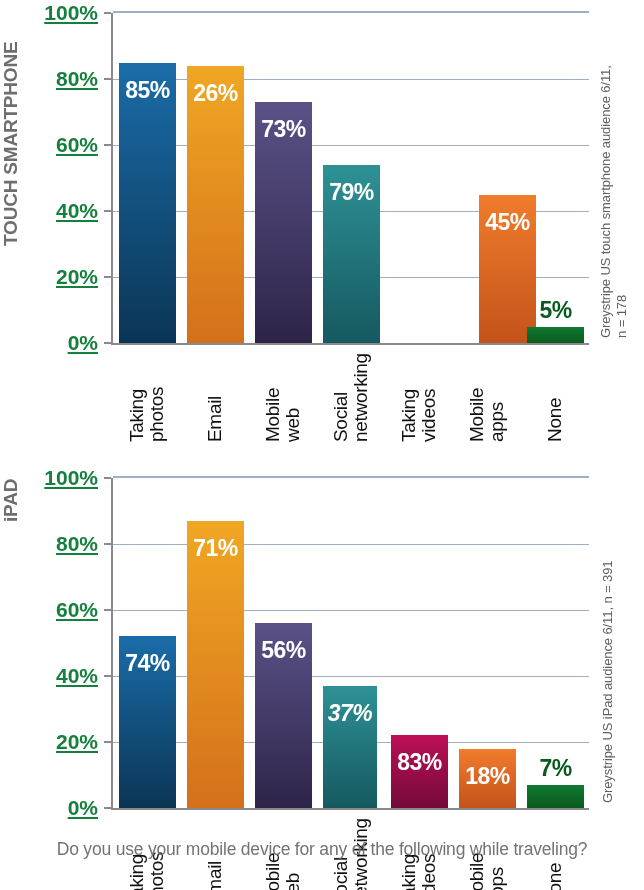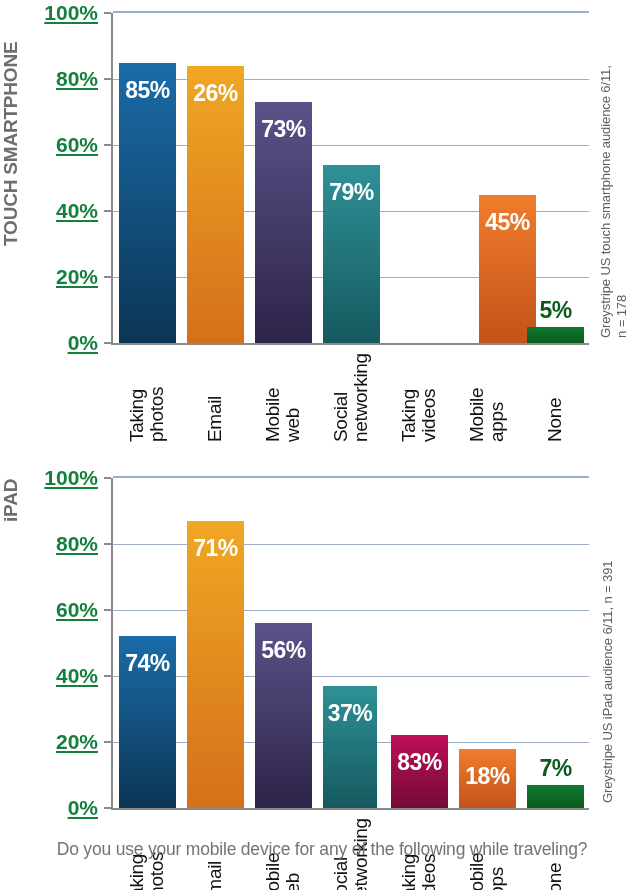--- a/index.html
+++ b/index.html
@@ -259,21 +259,21 @@
       <div class="gridline" style="top: 264px;"></div>
       <div class="bar" style="left: 6px; width: 57px; height: 171.6px; background: linear-gradient(rgb(26, 108, 168) 0%, rgb(11, 53, 85) 100%);">
         <div class="bar-label inside">74%</div>
       </div>
       <div class="bar" style="left: 74px; width: 57px; height: 287.1px; background: linear-gradient(rgb(240, 167, 35) 0%, rgb(212, 112, 27) 100%);">
         <div class="bar-label inside">71%</div>
       </div>
       <div class="bar" style="left: 142px; width: 57px; height: 184.8px; background: linear-gradient(rgb(90, 82, 136) 0%, rgb(46, 36, 73) 100%);">
         <div class="bar-label inside">56%</div>
       </div>
-      <div class="bar" style="left: 210px; width: 54px; height: 122.1px; background: linear-gradient(rgb(46, 145, 150) 0%, rgb(21, 89, 95) 100%);">
+      <div class="bar" style="left: 210px; width: 54px; height: 122.1px; background: linear-gradient(rgb(46, 145, 150) 0%, rgb(21, 89, 95) 100%); font-style: italic;">
         <div class="bar-label inside">37%</div>
       </div>
       <div class="bar" style="left: 278px; width: 57px; height: 72.6px; background: linear-gradient(rgb(189, 15, 87) 0%, rgb(116, 10, 56) 100%);">
         <div class="bar-label inside">83%</div>
       </div>
       <div class="bar" style="left: 346px; width: 57px; height: 59.4px; background: linear-gradient(rgb(240, 124, 44) 0%, rgb(196, 83, 26) 100%);">
         <div class="bar-label inside">18%</div>
       </div>
       <div class="bar" style="left: 414px; width: 57px; height: 23.1px; background: linear-gradient(rgb(16, 122, 48) 0%, rgb(10, 90, 30) 100%);">
         <div class="bar-label outside" style="color: rgb(10, 90, 30);">7%</div>

